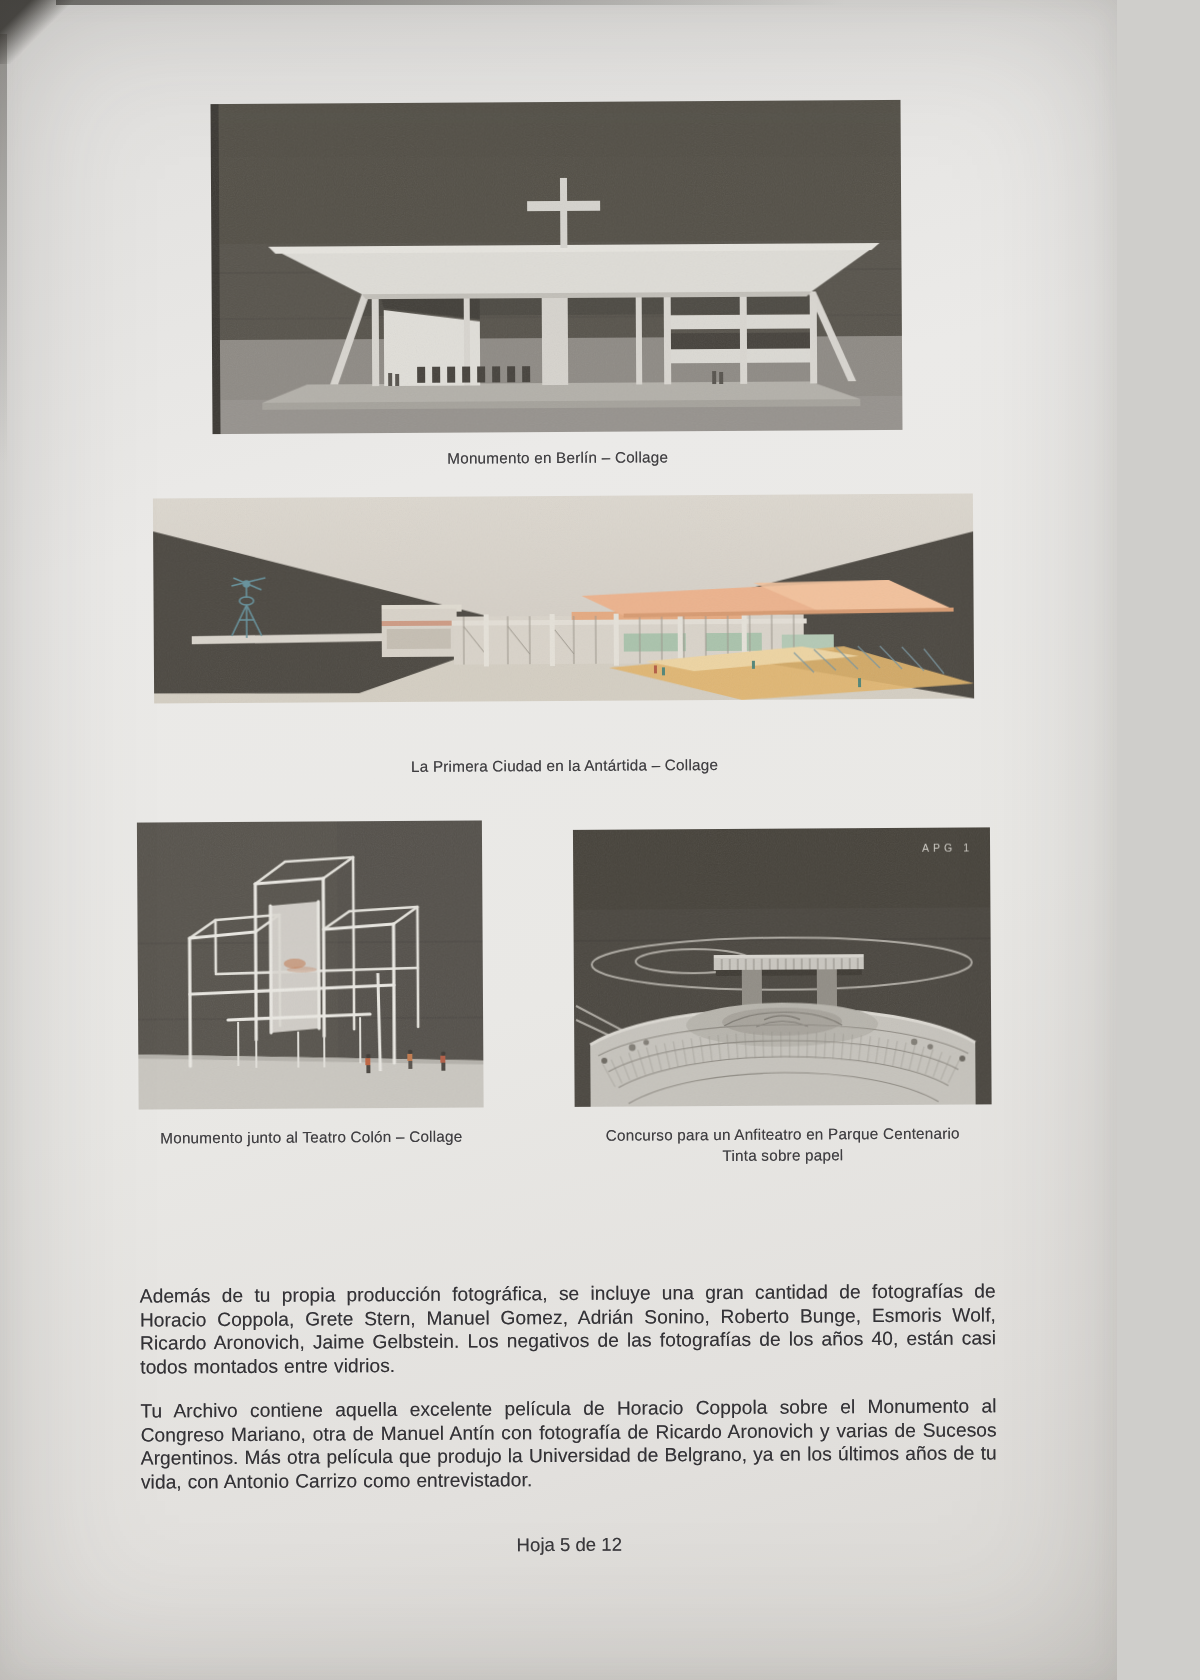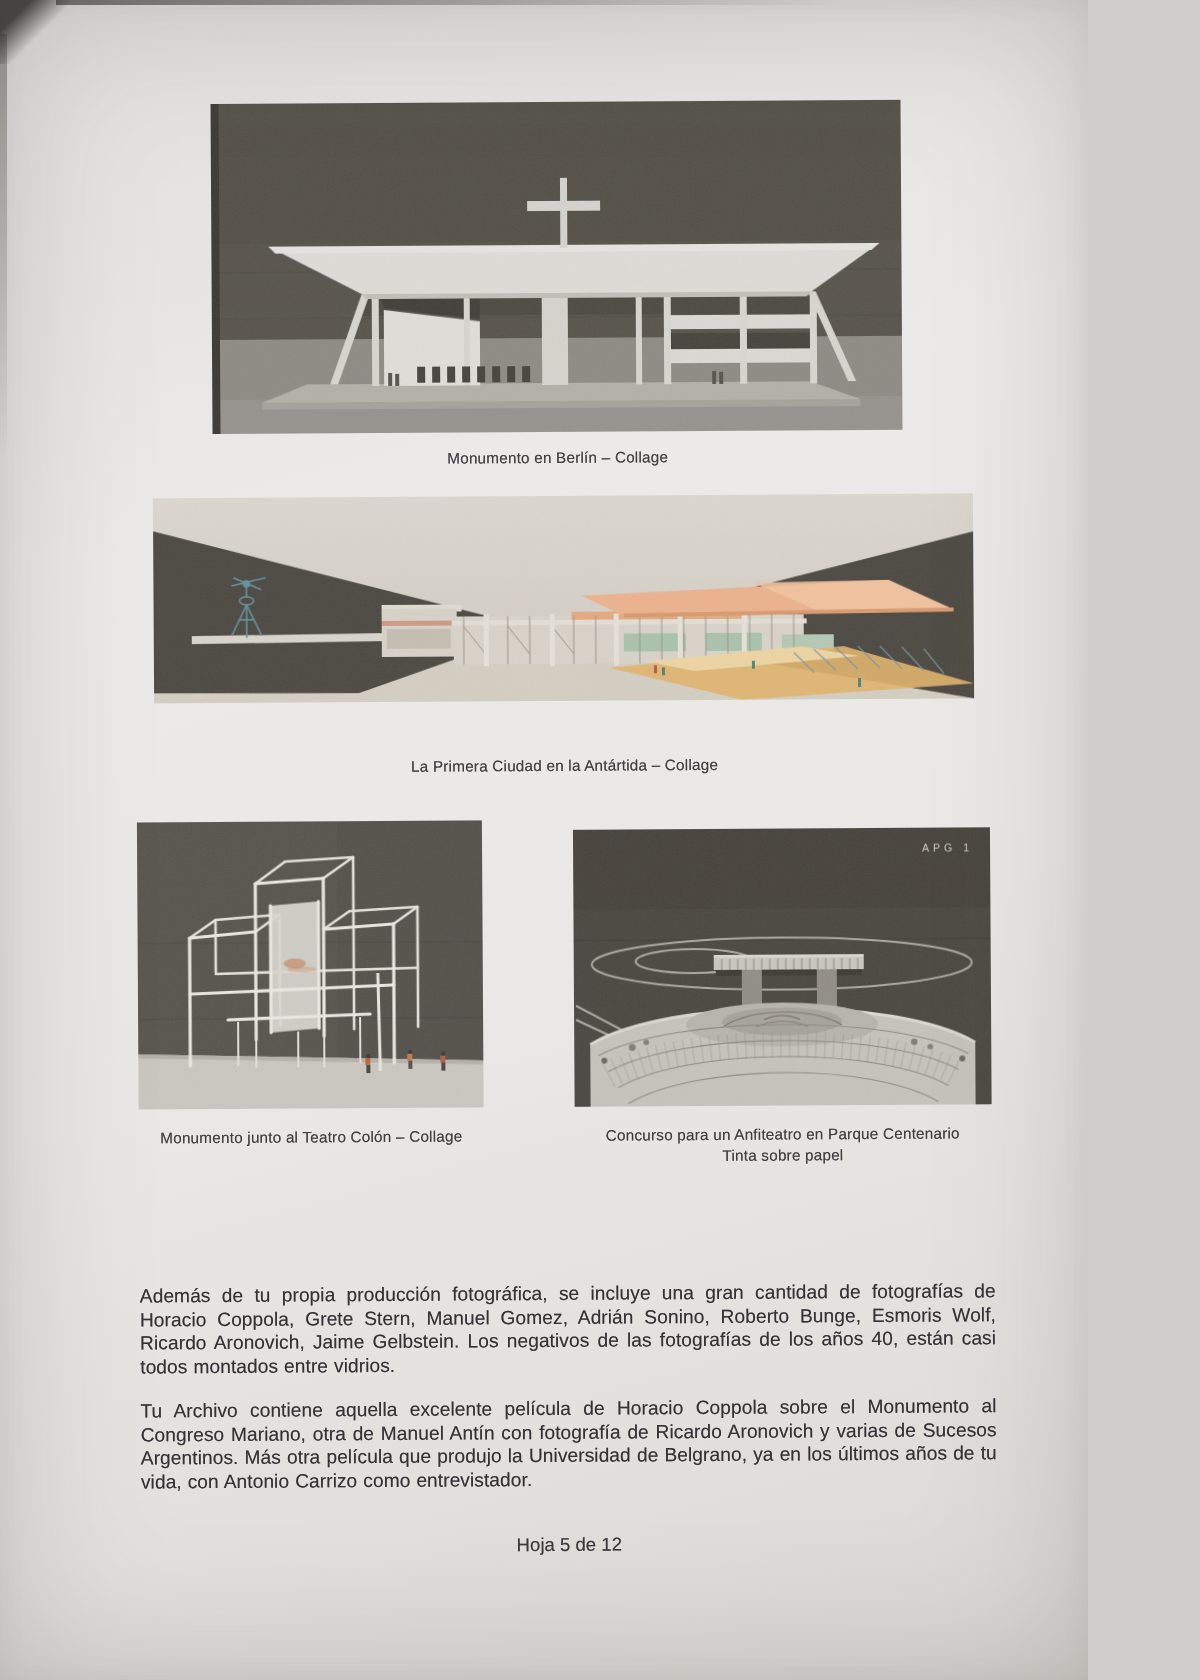--- a/index.html
+++ b/index.html
@@ -1,18 +1,18 @@
 <!DOCTYPE html>
 <html><head>
 <meta charset="utf-8">
 <style>
   html,body{margin:0;padding:0;background:#cfcecb;}
   .photo{position:relative;width:1088px;height:1680px;overflow:hidden;
     font-family:"Liberation Sans",sans-serif;
-    background:linear-gradient(165deg,#e0dfdd 0%,#ebeae8 30%,#e9e8e5 58%,#e2e0dd 82%,#d9d7d3 100%);}
+    background:linear-gradient(165deg,#e0dfdd 0%,#ebeae8 30%,#e9e8e5 58%,#e2e0dd 82%,#d9d7d3 100%);padding-left:29px;}
   .vignette{position:absolute;inset:0;pointer-events:none;
     box-shadow:inset 0 0 150px rgba(88,85,80,.26), inset 0 0 26px rgba(120,117,112,.10);}
   .corner-tl{position:absolute;left:0;top:0;width:92px;height:64px;
     background:linear-gradient(135deg,#262420 0%,#262420 20%,rgba(38,36,32,0) 48%);opacity:.8;}
   .top-edge{position:absolute;left:56px;top:0;width:790px;height:5px;
     background:linear-gradient(90deg,rgba(44,42,38,.6),rgba(44,42,38,0));}
   .left-edge{position:absolute;left:0;top:34px;width:7px;height:430px;
     background:linear-gradient(180deg,rgba(60,57,52,.42),rgba(60,57,52,0));}
   .sheet{position:absolute;inset:0;transform:rotate(-0.35deg);transform-origin:50% 50%;}
   .fig{position:absolute;}

